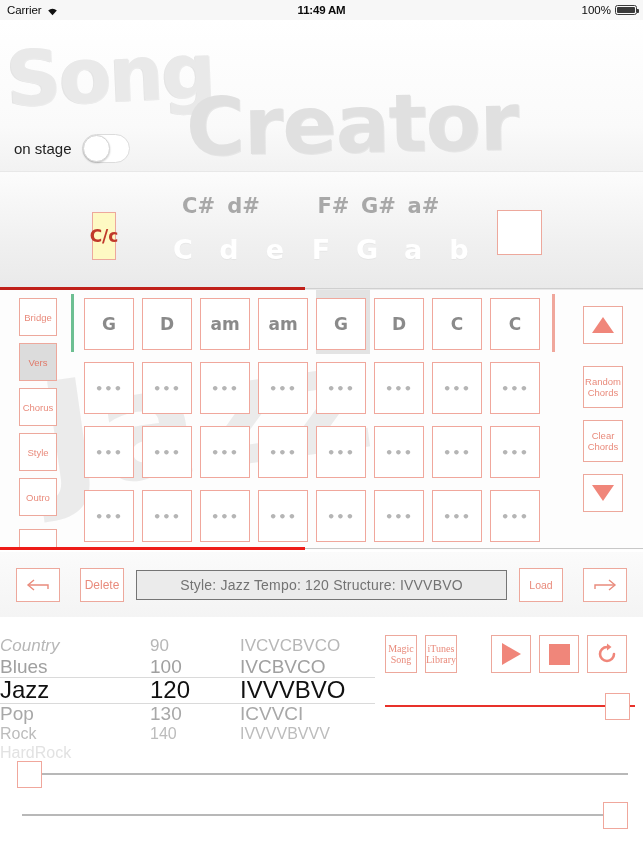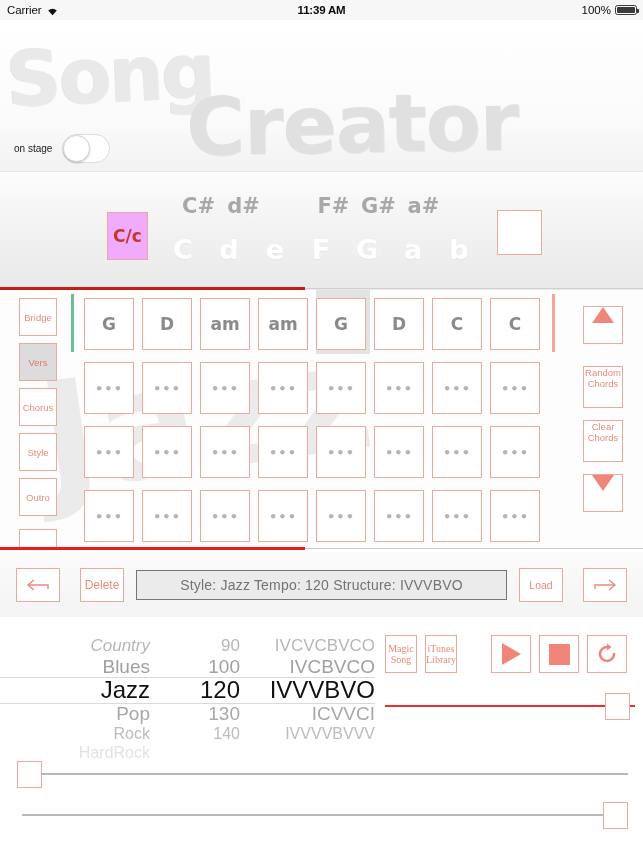--- a/index.html
+++ b/index.html
@@ -68,45 +68,45 @@
     letter-spacing:-1px;
     color:#e0e0e0;
     transform:rotate(-1deg);
     text-shadow:1px 1px 0 #e6e6e6;
   }
   #onstage-row {
     position:absolute; left:14px; bottom:8px;
     display:flex; align-items:center; gap:10px;
     z-index:5;
   }
-  #onstage-label { font-size:10px; color:#222; }
+  #onstage-label { font-size:15px; color:#222; }
   .switch {
     width:48px; height:29px; border-radius:15px;
     border:1px solid #dcdcdc; background:#ffffff;
     position:relative; flex:none;
   }
   .switch .knob {
     position:absolute; left:0px; top:0px;
     width:27px; height:27px; border-radius:50%;
     background:#ffffff;
     border:1px solid #d4d4d4;
     box-shadow:0 1px 2px rgba(0,0,0,0.22);
   }
 
   
   #keybar {
     height:118px; width:643px;
     background:linear-gradient(180deg,#fcfcfc 0%,#f0f0f0 60%,#e9e9e9 100%);
     position:relative;
   }
   #key-toggle {
-    position:absolute; left:107px; top:212px;
-    width:41px; height:48px;
+    position:absolute; left:92px; top:212px;
+    width:24px; height:48px;
     border:1px solid #eda89c;
-    background:#f0abfc;
+    background:#fef9c3;
     display:flex; align-items:center; justify-content:center;
     font-family:"DejaVu Sans", sans-serif;
     font-weight:bold; font-size:17px; color:#c0392b;
     z-index:6;
   }
   #blackkeys {
     position:absolute; left:0; top:0; width:643px;
     display:flex;
     padding-left:176px;
     top:22px;
@@ -202,21 +202,21 @@
     font-size:13px; color:#b5b5b5; letter-spacing:1px;
     align-items:center;
   }
   .chord-cell.hl { background:#ffffff; }
 
   #rightctl { position:absolute; left:583px; top:16px; z-index:5; }
   .rc-btn {
     width:40px; height:38px;
     border:1px solid #eda89c; background:#fff;
     display:flex; flex-direction:column;
-    align-items:center; 
+    align-items:center; justify-content:center;
     font-size:9.5px; color:#e98b7c; line-height:11px;
     margin-bottom:22px;
   }
   .rc-btn.two { height:42px; margin-bottom:12px; }
   .tri {
     width:0; height:0;
     border-left:11px solid transparent;
     border-right:11px solid transparent;
   }
   .tri.up { border-bottom:16px solid #f0867a; }
@@ -260,21 +260,21 @@
   #lower {
     position:absolute; left:0; top:617px; width:643px; height:240px;
     background:#ffffff;
   }
   #picker {
     position:absolute; left:0; top:0; width:375px; height:145px;
     overflow:hidden;
   }
   .pkcol {
     position:absolute; top:0; height:145px;
-    display:flex; flex-direction:column; align-items:flex-end;
+    display:flex; flex-direction:column; align-items:flex-start;
   }
   #pk-style { left:0px; width:150px; }
   #pk-tempo { left:150px; width:90px; }
   #pk-struct { left:240px; width:135px; }
   .pkrow {
     height:25px; display:flex; align-items:center; justify-content:center;
     white-space:nowrap;
   }
   .pkrow.r0 { font-size:13px; color:#dcdcdc; font-style:italic; }
   .pkrow.r1 { font-size:17px; color:#b7b7b7; font-style:italic; }
@@ -332,21 +332,21 @@
 </head>
 <body>
 
 <div id="statusbar">
   <span class="carrier">Carrier</span>
   <span class="wifi">
     <svg width="13" height="11" viewBox="0 0 13 11">
         <path d="M6.5 10.2 L2.2 5.6 A6 6 0 0 1 10.8 5.6 Z" fill="#111"></path>
       </svg>
   </span>
-  <span class="clock">11:39 AM</span>
+  <span class="clock">11:49 AM</span>
   <span class="right">
     <span>100%</span>
     <span class="batt">
         <i></i>
       </span>
   </span>
 </div>
 
 <div id="header">
   <div class="logo-word logo-song">Song</div>

